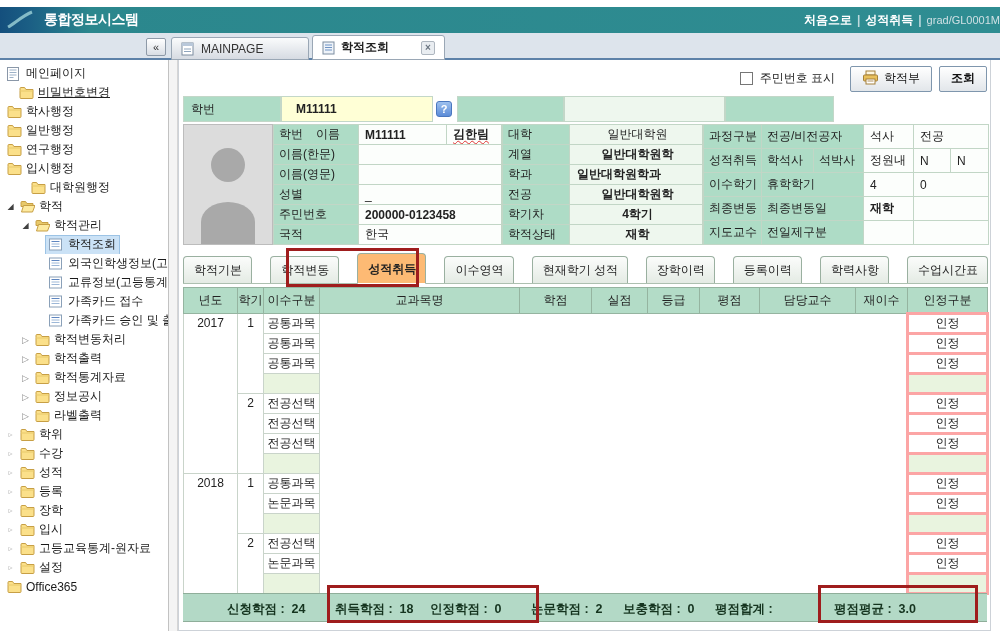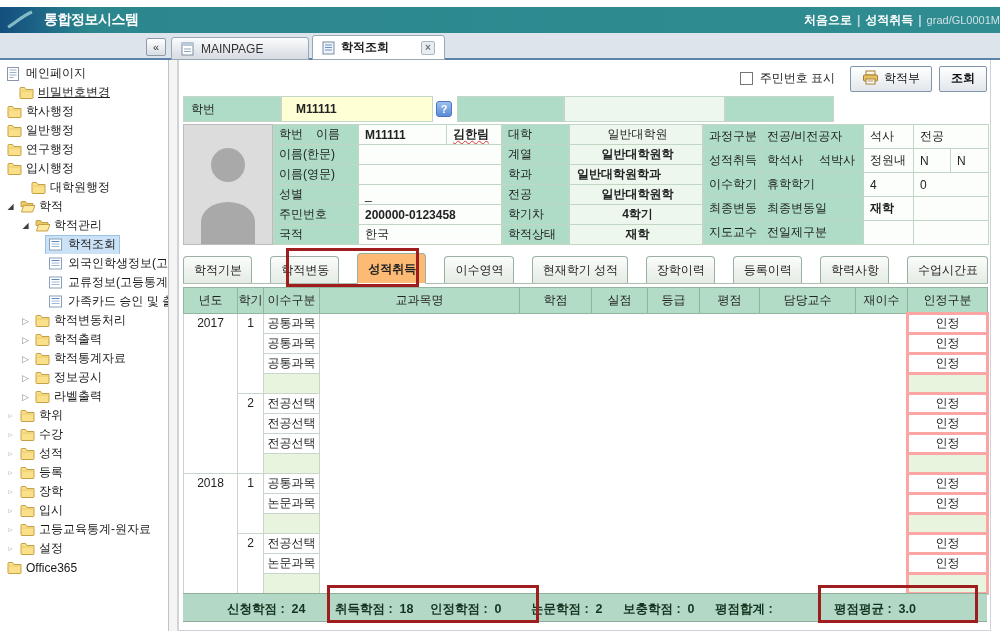--- a/index.html
+++ b/index.html
@@ -274,20 +274,32 @@
       </div>
       <div class="tree-item" style="padding-left: 34px;">
         <span class="tree-spacer"></span>
         <span class="tree-sel">
           <span class="tree-icon"><svg width="13" height="13" viewBox="0 0 13 13">
               <rect x="0.5" y="1" width="12" height="11" fill="#fff" stroke="#8aa0b8"></rect>
               <line x1="2.5" y1="3.5" x2="10.5" y2="3.5" stroke="#5f86c0"></line>
               <line x1="2.5" y1="6" x2="10.5" y2="6" stroke="#9db8d8"></line>
               <line x1="2.5" y1="8.5" x2="10.5" y2="8.5" stroke="#9db8d8"></line>
             </svg></span>
+          <span class="tree-label">가족카드 접수</span>
+        </span>
+      </div>
+      <div class="tree-item" style="padding-left: 34px;">
+        <span class="tree-spacer"></span>
+        <span class="tree-sel">
+          <span class="tree-icon"><svg width="13" height="13" viewBox="0 0 13 13">
+              <rect x="0.5" y="1" width="12" height="11" fill="#fff" stroke="#8aa0b8"></rect>
+              <line x1="2.5" y1="3.5" x2="10.5" y2="3.5" stroke="#5f86c0"></line>
+              <line x1="2.5" y1="6" x2="10.5" y2="6" stroke="#9db8d8"></line>
+              <line x1="2.5" y1="8.5" x2="10.5" y2="8.5" stroke="#9db8d8"></line>
+            </svg></span>
           <span class="tree-label">가족카드 승인 및 출</span>
         </span>
       </div>
       <div class="tree-item" style="padding-left: 19px;">
         <span class="tree-arrow collapsed">▷</span>
         <span class="tree-sel">
           <span class="tree-icon"><svg width="15" height="13" viewBox="0 0 15 13">
               <path d="M1 4.5 V2.5 a1 1 0 0 1 1-1 h3.6 l1.3 2 H14 v8 a1 1 0 0 1 -1 1 H2 a1 1 0 0 1 -1-1 z" fill="#fbe08a" stroke="#c79f45"></path>
               <path d="M1 5 h13" stroke="#e8c96a"></path>
             </svg></span>

